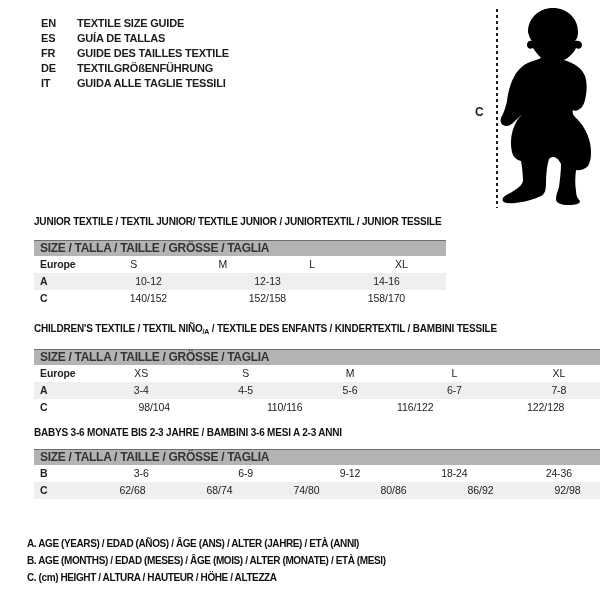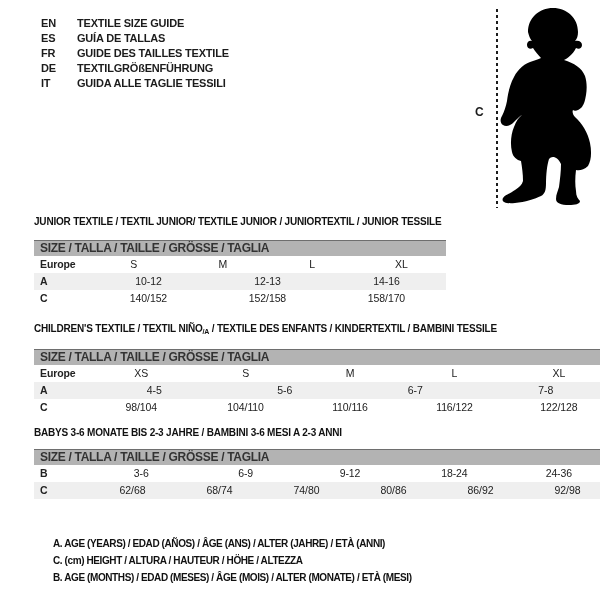--- a/index.html
+++ b/index.html
@@ -33,21 +33,21 @@
   .t2 .band{margin-top:9px;}
   .band{height:16px;line-height:15px;background:var(--band,#b3b3b3);border-top:1px solid #6e6e6e;
     font-weight:bold;font-size:12px;letter-spacing:-0.3px;color:#333;padding-left:6px;box-sizing:border-box;}
   .row{display:flex;height:17px;line-height:17px;font-size:10.5px;color:#222;letter-spacing:-0.1px;}
   .row.shaded{background:var(--shade,#efefef);}
   .row-label{width:55px;padding-left:6px;box-sizing:border-box;font-weight:bold;}
   .cell{flex:1 1 0;text-align:center;}
   sub.small{font-size:7px;vertical-align:-2px;}
 
   
-  .footnotes{left:34px;top:535px;}
+  .footnotes{left:8px;top:535px;}
   .footnote{line-height:17px;font-weight:bold;font-size:10px;letter-spacing:-0.4px;color:#111;}
 </style>
 </head>
 <body style="--band: #b3b3b3; --shade: #efefef; --ink: #1c1c1c;">
 
 <div class="abs lang-block">
   <div class="lang-row">
     <span class="lang-code">EN</span>
     <span>TEXTILE SIZE GUIDE</span>
   </div>
@@ -121,29 +121,29 @@
       <div class="row">
         <span class="row-label">Europe</span>
         <span class="cell">XS</span>
         <span class="cell">S</span>
         <span class="cell">M</span>
         <span class="cell">L</span>
         <span class="cell">XL</span>
       </div>
       <div class="row shaded">
         <span class="row-label">A</span>
+        <span class="cell">3-4</span>
         <span class="cell">4-5</span>
         <span class="cell">5-6</span>
         <span class="cell">6-7</span>
         <span class="cell">7-8</span>
       </div>
       <div class="row">
         <span class="row-label">C</span>
         <span class="cell">98/104</span>
-        <span class="cell">104/110</span>
         <span class="cell">110/116</span>
         <span class="cell">116/122</span>
         <span class="cell">122/128</span>
       </div>
     </div>
 </div>
 
 <div class="abs tbl t2">
   <div class="tbl-title">BABYS 3-6 MONATE BIS 2-3 JAHRE / BAMBINI 3-6 MESI A 2-3 ANNI</div>
   <div class="band">SIZE / TALLA / TAILLE / GRÖSSE / TAGLIA</div>
@@ -163,15 +163,15 @@
         <span class="cell">74/80</span>
         <span class="cell">80/86</span>
         <span class="cell">86/92</span>
         <span class="cell">92/98</span>
       </div>
     </div>
 </div>
 
 <div class="abs footnotes">
   <div class="footnote">A. AGE (YEARS) / EDAD (AÑOS) / ÂGE (ANS) / ALTER (JAHRE) / ETÀ (ANNI)</div>
+  <div class="footnote">B. AGE (MONTHS) / EDAD (MESES) / ÂGE (MOIS) / ALTER (MONATE) / ETÀ (MESI)</div>
   <div class="footnote">C. (cm) HEIGHT / ALTURA / HAUTEUR / HÖHE / ALTEZZA</div>
-  <div class="footnote">B. AGE (MONTHS) / EDAD (MESES) / ÂGE (MOIS) / ALTER (MONATE) / ETÀ (MESI)</div>
 </div>
 
 </body></html>

